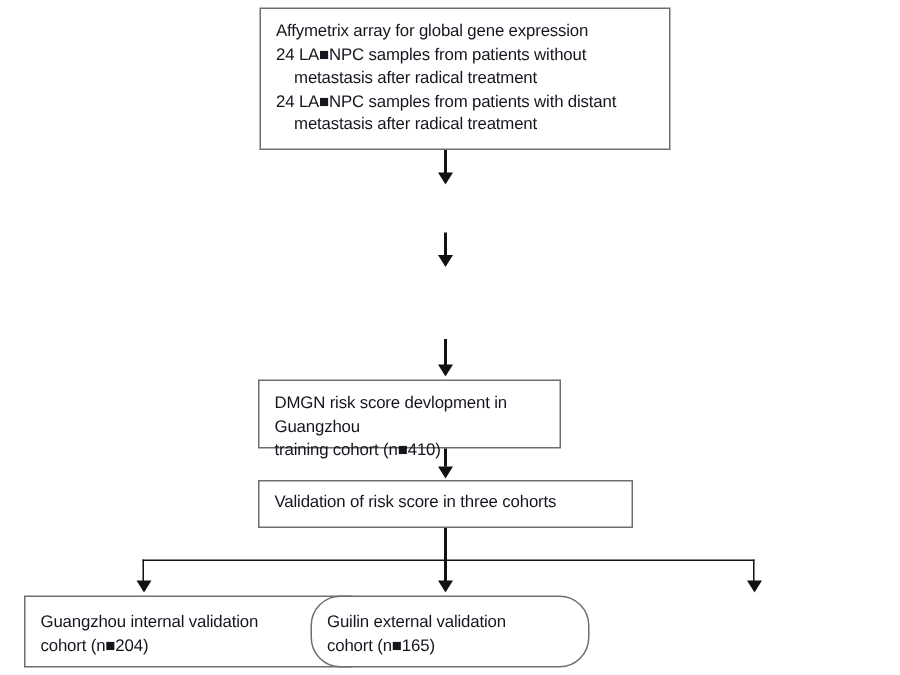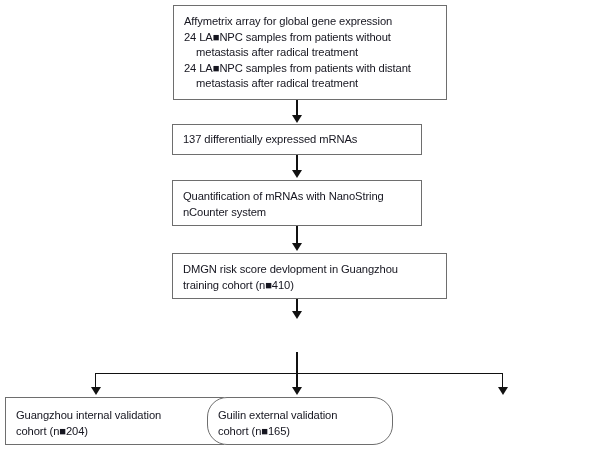--- a/index.html
+++ b/index.html
@@ -56,26 +56,26 @@
     border-top: 8px solid #111111;
   }
 
   
   #box-affymetrix   { left: 173px; top: 5px;   width: 274px; height: 95px; }
   #box-affymetrix .txt { top: 8px; }
   #box-mrnas        { left: 172px; top: 124px; width: 250px; height: 31px; }
   #box-mrnas .txt   { top: 7px; }
   #box-quant        { left: 172px; top: 180px; width: 250px; height: 46px; }
   #box-quant .txt   { top: 8px; }
-  #box-dmgn         { left: 172px; top: 253px; width: 275px; height: 46px; }
+  #box-dmgn         { left: 172px; top: 253px; width: 202px; height: 46px; }
   #box-dmgn .txt    { top: 8px; }
   #box-validation   { left: 172px; top: 320px; width: 250px; height: 32px; }
   #box-validation .txt { top: 7px; }
 
-  #box-guangzhou    { left: 5px;   top: 397px; width: 219px; height: 48px; }
+  #box-guangzhou    { left: 16px;   top: 397px; width: 219px; height: 48px; }
   #box-guangzhou .txt { top: 10px; }
   #box-guilin       { left: 207px; top: 397px; width: 186px; height: 48px; border-radius: 20px; }
   #box-guilin .txt  { top: 10px; }
   #box-foshan       { left: 411px; top: 397px; width: 186px; height: 48px; }
   #box-foshan .txt  { top: 10px; }
 
   
   #conn-1-2 { left: 296.3px; top: 100px; height: 16px; }
   #arrow-1-2 { left: 292px; top: 115px; }
   #conn-2-3 { left: 296.3px; top: 155px; height: 16px; }
@@ -104,43 +104,39 @@
     <div class="txt">Affymetrix array for global gene expression
 24 LA■NPC samples from patients without
     metastasis after radical treatment
 24 LA■NPC samples from patients with distant
     metastasis after radical treatment</div>
   </div>
 
   <div class="vline" id="conn-1-2"></div>
   <div class="arrow" id="arrow-1-2"></div>
 
-  <div class="box" id="box-mrnas">
-    <div class="txt">137 differentially expressed mRNAs</div>
-  </div>
 
   <div class="vline" id="conn-2-3"></div>
   <div class="arrow" id="arrow-2-3"></div>
 
-  <div class="box" id="box-quant">
-    <div class="txt">Quantification of mRNAs with NanoString
-nCounter system</div>
-  </div>
 
   <div class="vline" id="conn-3-4"></div>
   <div class="arrow" id="arrow-3-4"></div>
 
   <div class="box" id="box-dmgn">
     <div class="txt">DMGN risk score devlopment in Guangzhou
 training cohort (n■410)</div>
   </div>
 
   <div class="vline" id="conn-4-5"></div>
   <div class="arrow" id="arrow-4-5"></div>
 
+  <div class="box" id="box-validation">
+    <div class="txt">Validation of risk score in three cohorts</div>
+  </div>
 
   <div class="vline" id="conn-trunk"></div>
   <div class="hline" id="conn-bar"></div>
 
   <div class="vline" id="drop-left"></div>
   <div class="arrow" id="arrow-left"></div>
 
   <div class="vline" id="drop-mid"></div>
   <div class="arrow" id="arrow-mid"></div>
 

